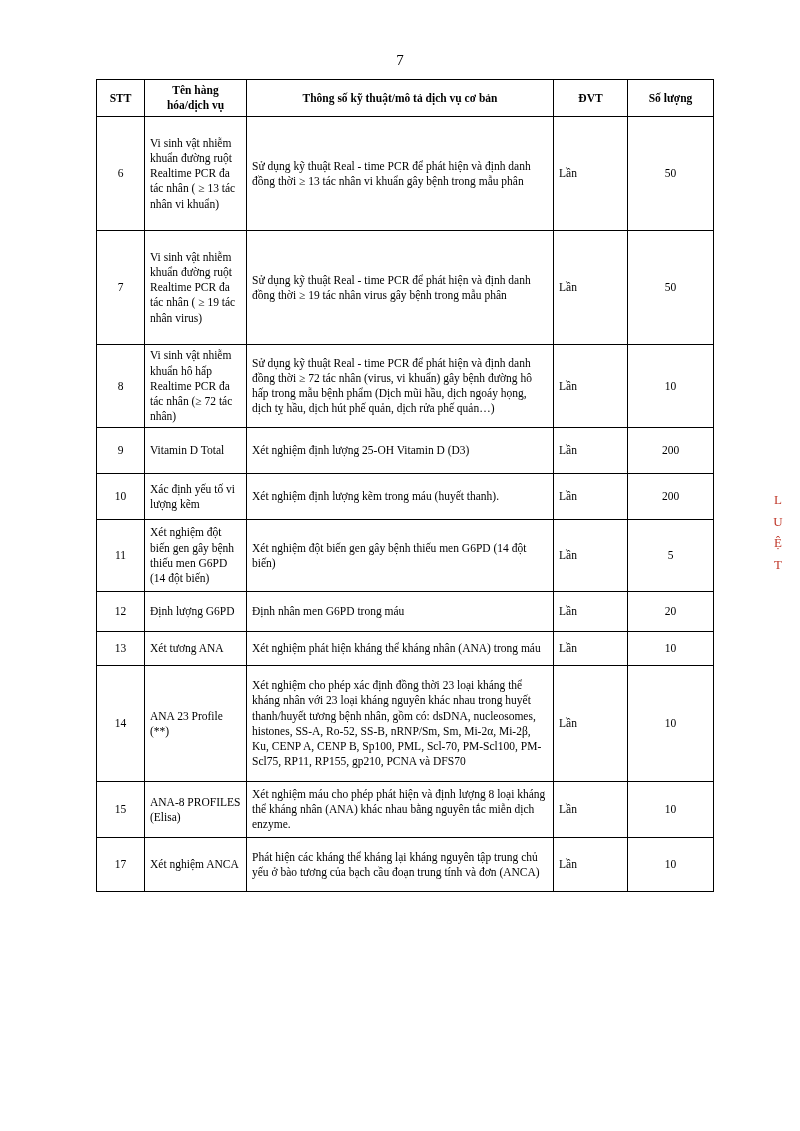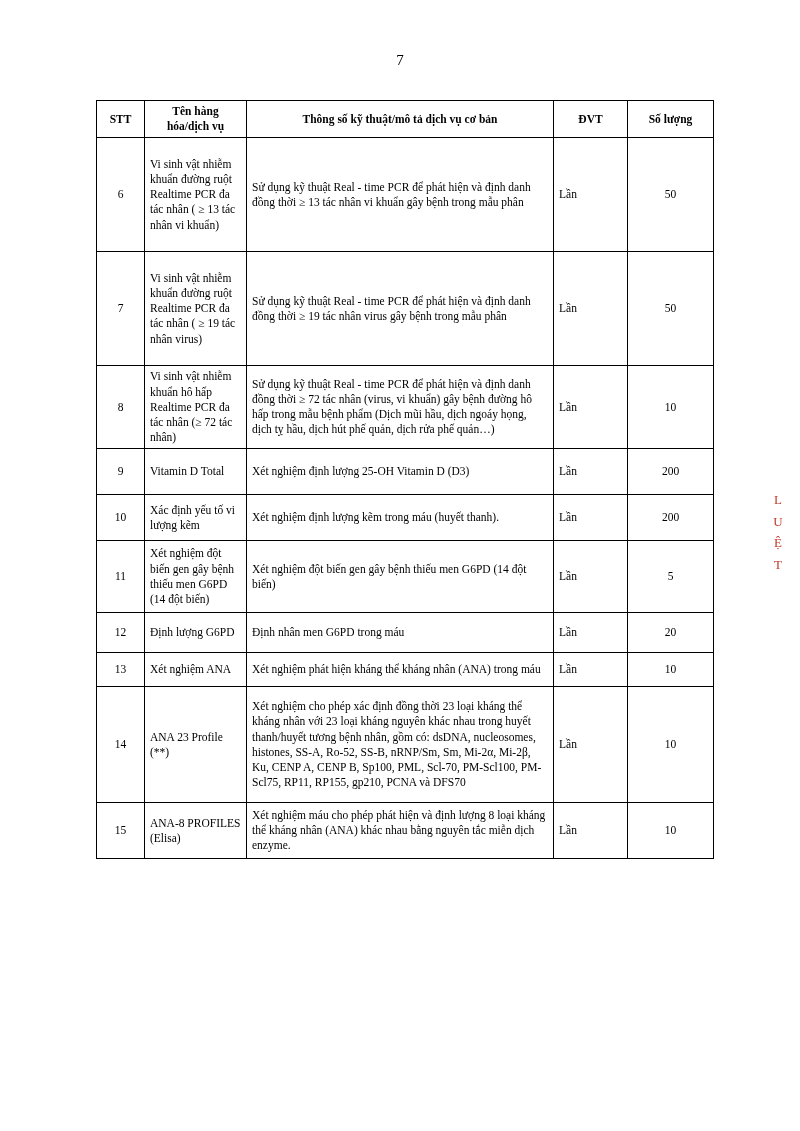--- a/index.html
+++ b/index.html
@@ -27,21 +27,21 @@
     top: 52px;
     left: 0;
     width: 800px;
     text-align: center;
     font-size: 15px;
     font-family: "Liberation Serif", serif;
   }
   .table-wrap {
     position: absolute;
     left: 96px;
-    top: 100px;
+    top: 79px;
     width: 617px;
   }
   table.doc-table {
     border-collapse: collapse;
     width: 617px;
     table-layout: fixed;
   }
   table.doc-table td, table.doc-table th {
     border: 1px solid #000000;
     vertical-align: middle;
@@ -156,36 +156,43 @@
         </tr>
         <tr style="height:40px;">
           <td class="stt">12</td>
           <td class="name name-mid">Định lượng G6PD</td>
           <td class="desc desc-mid">Định nhân men G6PD trong máu</td>
           <td class="unit">Lần</td>
           <td class="qty">20</td>
         </tr>
         <tr style="height:34px;">
           <td class="stt">13</td>
-          <td class="name name-mid">Xét nghiệm ANA</td>
+          <td class="name name-mid">Xét tương ANA</td>
           <td class="desc desc-mid">Xét nghiệm phát hiện kháng thể kháng nhân (ANA) trong máu</td>
           <td class="unit">Lần</td>
           <td class="qty">10</td>
         </tr>
         <tr style="height:116px;">
           <td class="stt">14</td>
           <td class="name name-mid">ANA 23 Profile (**)</td>
           <td class="desc desc-mid">Xét nghiệm cho phép xác định đồng thời 23 loại kháng thể kháng nhân với 23 loại kháng nguyên khác nhau trong huyết thanh/huyết tương bệnh nhân, gồm có: dsDNA, nucleosomes, histones, SS-A, Ro-52, SS-B, nRNP/Sm, Sm, Mi-2α, Mi-2β, Ku, CENP A, CENP B, Sp100, PML, Scl-70, PM-Scl100, PM-Scl75, RP11, RP155, gp210, PCNA và DFS70</td>
           <td class="unit">Lần</td>
           <td class="qty">10</td>
         </tr>
         <tr style="height:56px;">
           <td class="stt">15</td>
           <td class="name">ANA-8 PROFILES (Elisa)</td>
           <td class="desc">Xét nghiệm máu cho phép phát hiện và định lượng 8 loại kháng thể kháng nhân (ANA) khác nhau bằng nguyên tắc miễn dịch enzyme.</td>
+          <td class="unit">Lần</td>
+          <td class="qty">10</td>
+        </tr>
+        <tr style="height:54px;">
+          <td class="stt">17</td>
+          <td class="name name-mid">Xét nghiệm ANCA</td>
+          <td class="desc desc-mid">Phát hiện các kháng thể kháng lại kháng nguyên tập trung chủ yếu ở bào tương của bạch cầu đoạn trung tính và đơn (ANCA)</td>
           <td class="unit">Lần</td>
           <td class="qty">10</td>
         </tr>
       </tbody>
     </table>
   </div>
 
   <div class="side-mark">
     <div>L</div>
     <div>U</div>

